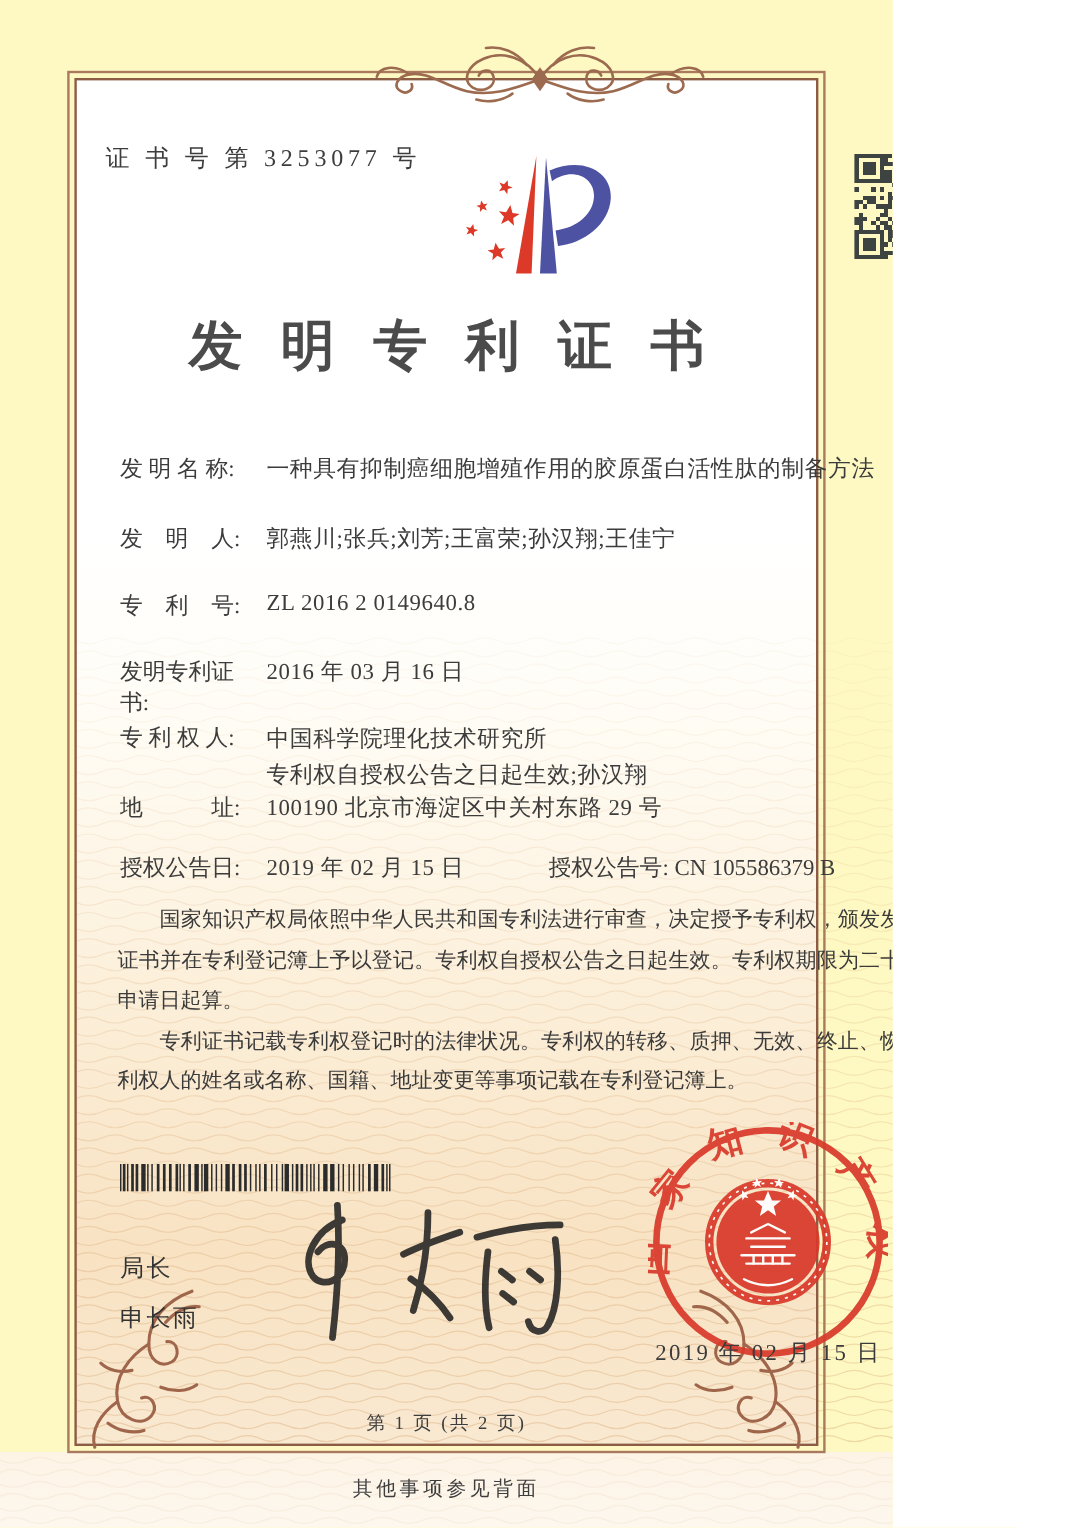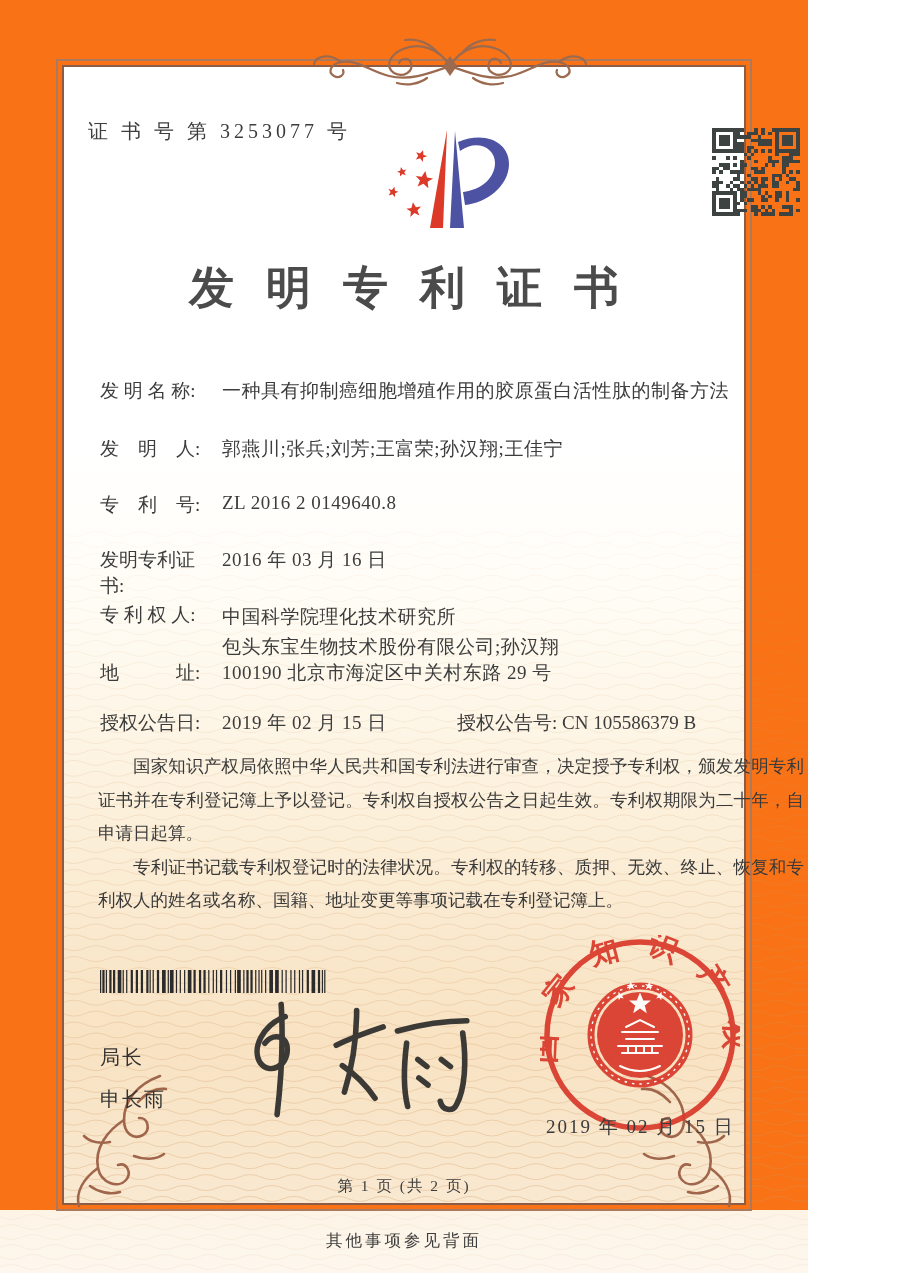--- a/index.html
+++ b/index.html
@@ -1,17 +1,17 @@
 <!DOCTYPE html>
 <html><head>
 <meta charset="utf-8">
 <style>
   * { margin:0; padding:0; box-sizing:border-box; }
   body { background:#ffffff; font-family:"Liberation Serif","DejaVu Serif",serif; }
-  .page { position:relative; width:808px; height:1273px; background:#f97316; overflow:hidden; }
+  .page { position:relative; width:744px; height:1273px; background:#fef9c3; overflow:hidden; }
 
   .paper-bg { position:absolute; left:63px; right:63px; top:66px; bottom:70px;
     background:linear-gradient(180deg,#ffffff 0%,#ffffff 34%,#fffcf4 48%,#fcf0db 66%,#f8e2c2 86%,#f9e9d1 100%); }
   .below-bg { position:absolute; left:0; right:0; bottom:0; height:63px;
     background:linear-gradient(180deg,#fdf4e6 0%,#fdf7ee 100%); }
   .waves { position:absolute; left:63px; top:530px; width:774px; height:676px; }
   .waves2 { position:absolute; left:0px; top:1212px; width:900px; height:61px; opacity:.5; }
 
   .frame-outer { position:absolute; left:56px; top:59px; right:56px; bottom:62px; border:2px solid #aa7a5e; }
   .frame-inner { position:absolute; left:62px; top:65px; right:62px; bottom:68px; border:2px solid #8d5c46; }
@@ -483,21 +483,21 @@
   <div class="frow" style="top:436px">
     <span class="flabel">发　明　人:</span><span class="fvalue">郭燕川;张兵;刘芳;王富荣;孙汉翔;王佳宁</span>
   </div>
   <div class="frow" style="top:492px">
     <span class="flabel">专　利　号:</span><span class="fvalue">ZL 2016 2 0149640.8</span>
   </div>
   <div class="frow" style="top:547px">
     <span class="flabel">发明专利证书:</span><span class="fvalue">2016 年 03 月 16 日</span>
   </div>
   <div class="frow" style="top:602px">
-    <span class="flabel">专 利 权 人:</span><span class="fvalue fstack"><div>中国科学院理化技术研究所</div><div>包头东宝生物技术股份有限公司;孙汉翔</div></span>
+    <span class="flabel">专 利 权 人:</span><span class="fvalue fstack"><div>中国科学院理化技术研究所</div><div>专利权自授权公告之日起生效;孙汉翔</div></span>
   </div>
   <div class="frow" style="top:660px">
     <span class="flabel">地　　　址:</span><span class="fvalue">100190 北京市海淀区中关村东路 29 号</span>
   </div>
   <div class="frow" style="top:710px">
     <span class="flabel">授权公告日:</span><span class="fvalue">2019 年 02 月 15 日</span>
     <span class="grant2"><span>授权公告号:</span>&nbsp;<span>CN 105586379 B</span></span>
   </div>
 
   <div class="body-text">

